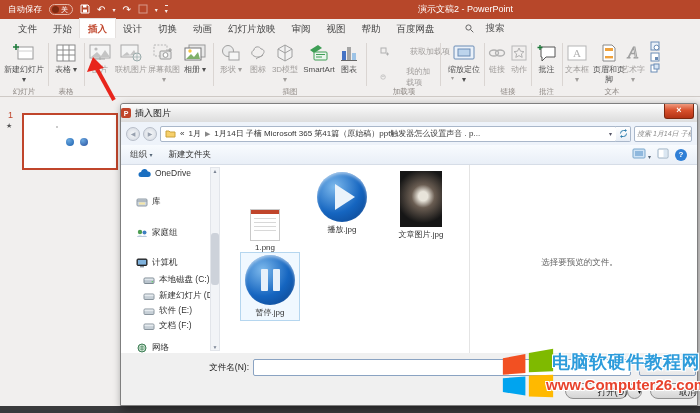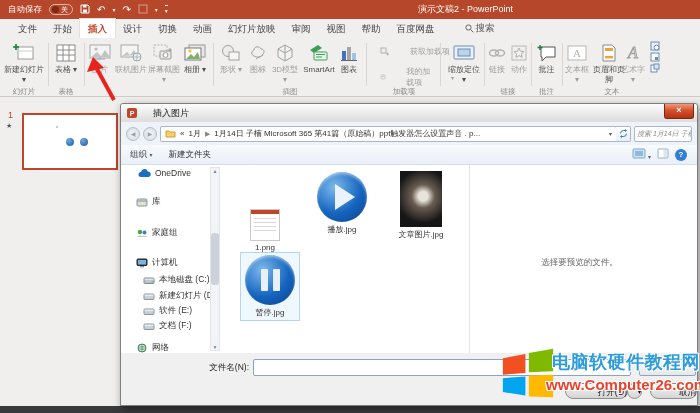--- a/index.html
+++ b/index.html
@@ -17,21 +17,21 @@
   .qicon{color:#fff;font-size:10px;line-height:1}
   .qicon.dim{opacity:.45}
   .ddm{font-size:6px;opacity:.9}
   #doc-title{position:absolute;left:418px;top:0;height:19px;line-height:19px;font-size:9px;color:#fff}
 
   
   #tabrow{position:absolute;top:19px;left:0;right:0;height:19px;background:#f1efee;display:flex;
           padding-left:10px;font-size:9.5px;color:#454545;align-items:stretch}
   .tab{padding:0 8px;line-height:19px;white-space:nowrap}
   .tab.active{background:#fff;color:#C0452B;font-weight:bold;box-shadow:0 0 0 1px #e4e0de}
-  #tab-search{display:flex;align-items:center;gap:2px;margin-left:22px;color:#555}
+  #tab-search{display:flex;align-items:center;gap:12px;margin-left:22px;color:#555}
 
   
   #ribbon{position:absolute;top:38px;left:0;right:0;height:59px;background:#f1efee;border-bottom:1px solid #cfcac6}
   .rb{position:absolute;top:3px;text-align:center;font-size:8px;line-height:1.2;color:#4e4e4e}
   .rb .ico{height:23px;display:flex;align-items:center;justify-content:center}
   .rb .lbl{margin-top:1px}
   .dis{color:#a09d9b}
   .gsep{position:absolute;top:5px;height:43px;width:1px;background:#dad5d2}
   .glabel{position:absolute;top:49px;font-size:7.5px;color:#8d8783;text-align:center}
   .addin{position:absolute;left:380px;width:74px;display:flex;align-items:center;gap:20px;font-size:8px;color:#a09d9b}
@@ -47,21 +47,21 @@
   #statusstrip{position:absolute;left:0;right:0;top:406px;height:7px;background:#3a3a3c;z-index:4}
 
   
   #arrow{position:absolute;left:85px;top:55px;z-index:6;pointer-events:none}
 
   
   #dialog{position:absolute;left:120px;top:103px;width:578px;height:303px;background:#f0f0f0;
           border:1px solid #7f7f7f;border-radius:3px 3px 0 0;box-shadow:2px 3px 8px rgba(0,0,0,.45);
           font-size:9px;z-index:10}
   #dlg-titlebar{height:18px;background:linear-gradient(#fdfdfd,#eaeaea 55%,#dddddd);
-                border-radius:3px 3px 0 0;display:flex;align-items:center;padding-left:6px;gap:16px;color:#222;font-size:9px}
+                border-radius:3px 3px 0 0;display:flex;align-items:center;padding-left:0;gap:4px;color:#222;font-size:9px}
   .ppticon{width:10px;height:10px;background:#C0452B;border-radius:2px;color:#fff;font-size:7px;font-weight:bold;
            display:flex;align-items:center;justify-content:center}
   #dlg-close{position:absolute;top:0;right:3px;width:30px;height:15px;color:#fff;text-align:center;line-height:13px;
              font-size:9px;font-weight:bold;border:1px solid #7c2810;border-top:none;border-radius:0 0 3px 3px;
              background:linear-gradient(#f09a7e,#d8502c 45%,#b33315)}
   #dlg-address{position:absolute;top:18px;left:0;right:0;height:23px;background:#eef3fa;display:flex;align-items:center;
                padding:0 5px;gap:3px}
   .navcirc{width:14px;height:14px;border-radius:50%;flex:0 0 auto;background:radial-gradient(#f6f8fa,#d3d8e0);
            border:1px solid #b7bec9;color:#98a1af;font-size:6px;display:flex;align-items:center;justify-content:center}
   #crumbbar{flex:1;height:16px;background:#fff;border:1px solid #a9b7ca;border-radius:2px;display:flex;align-items:center;

